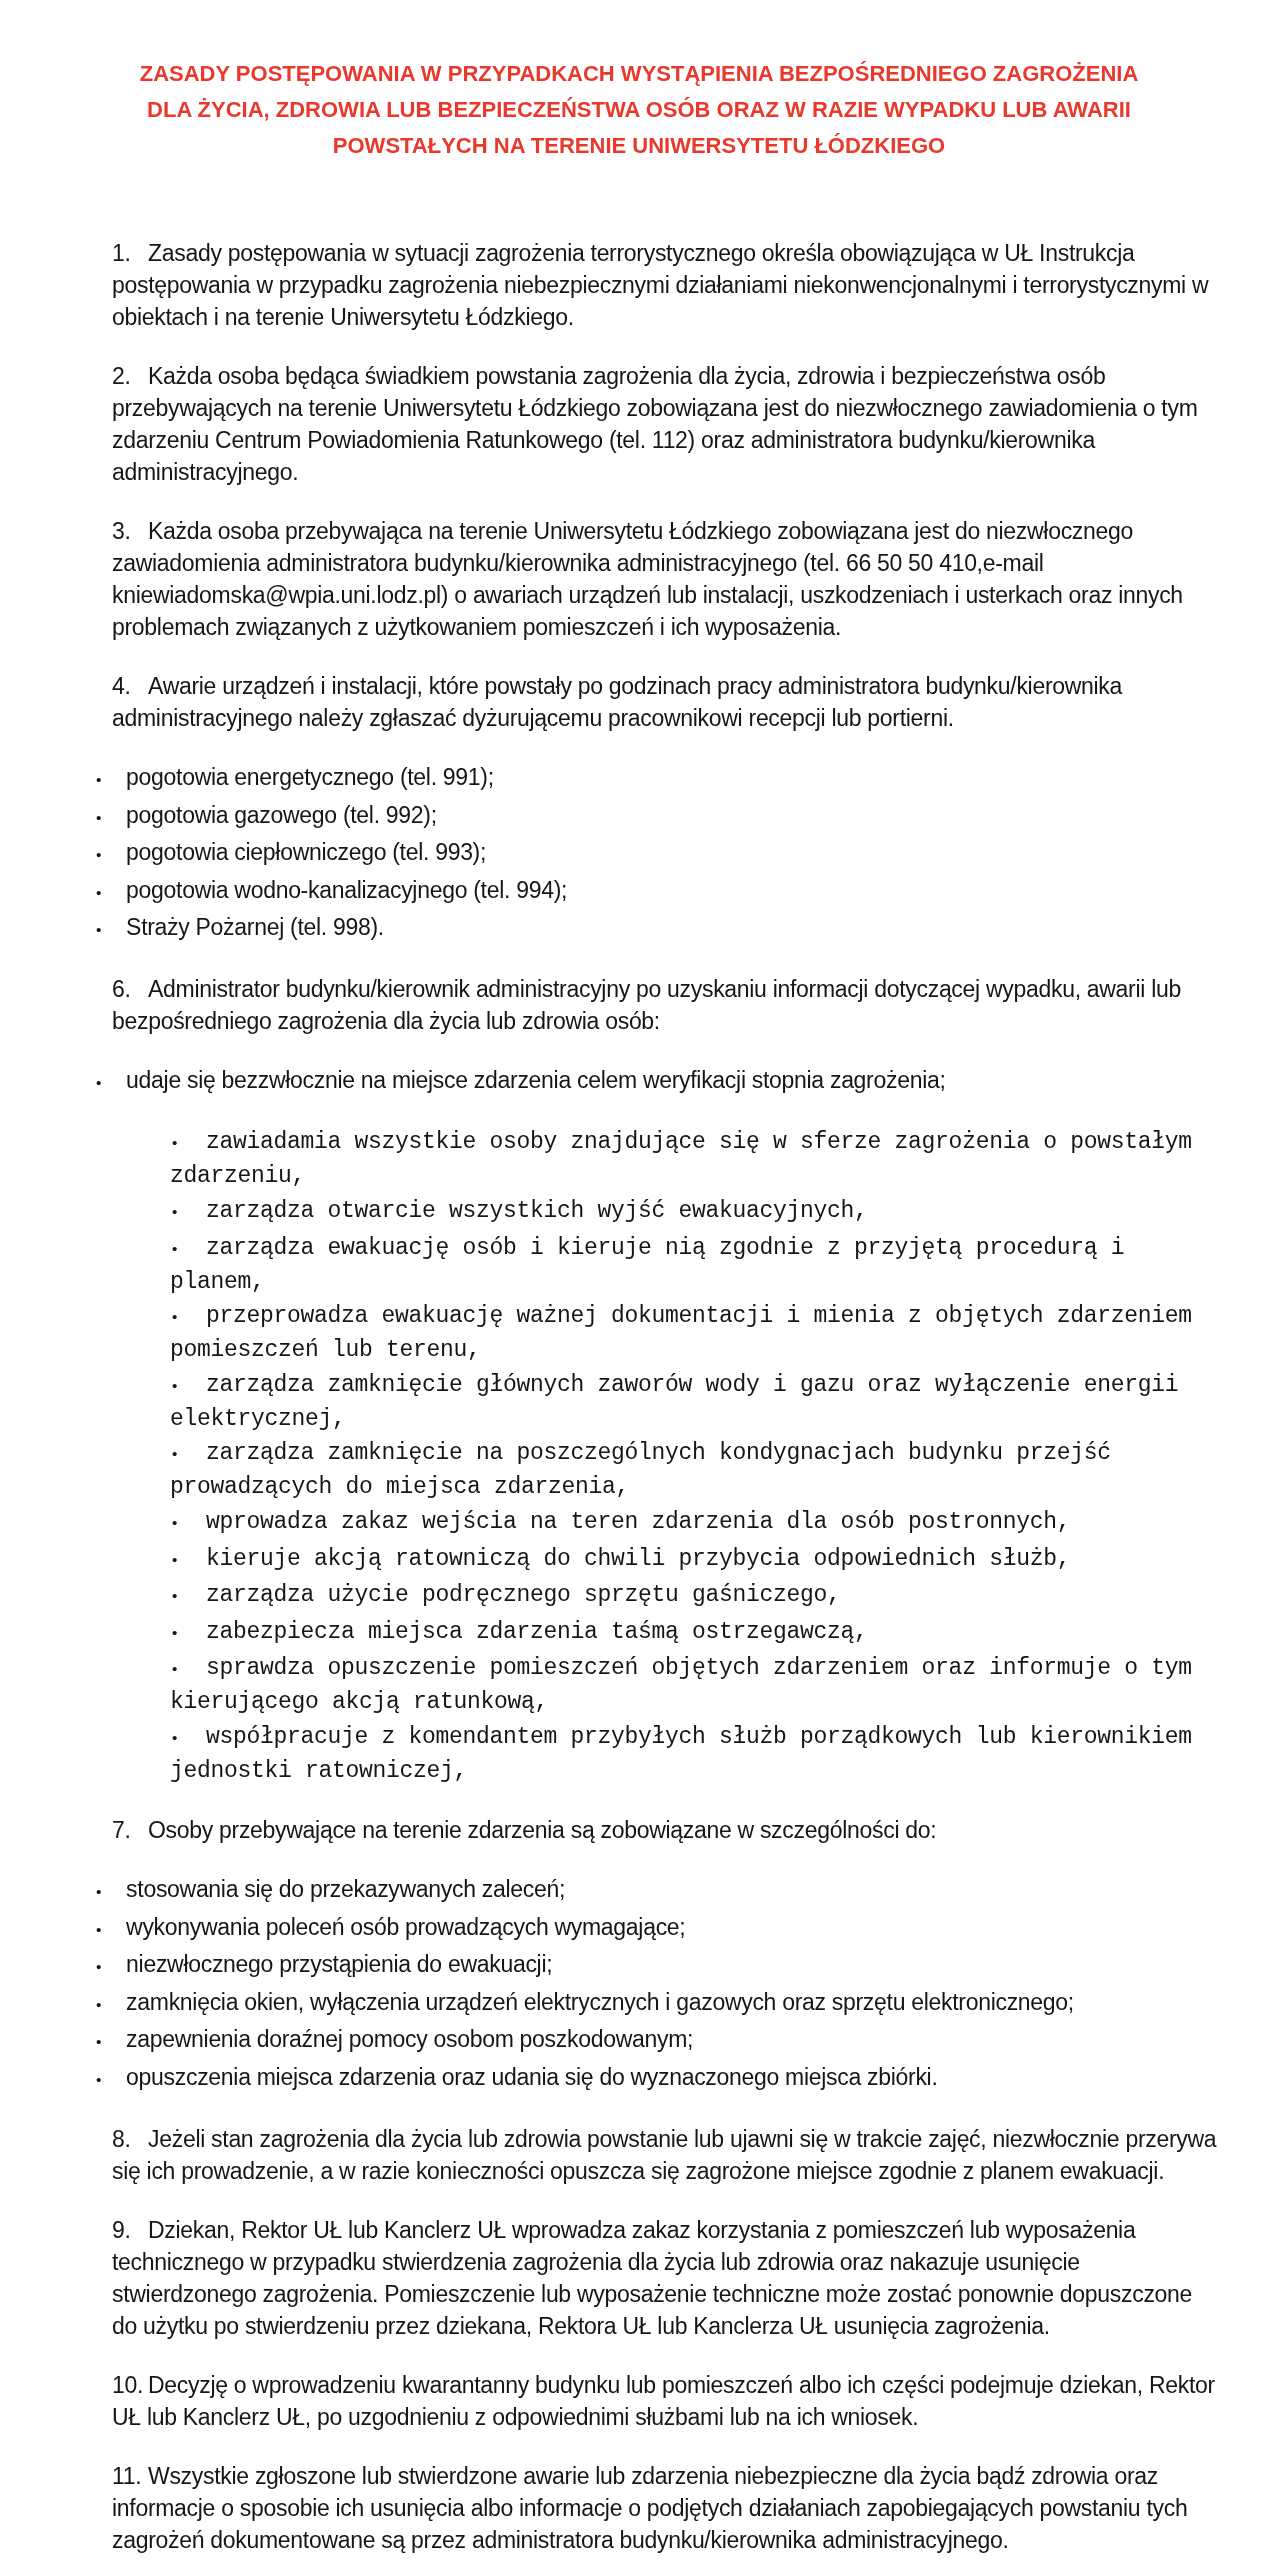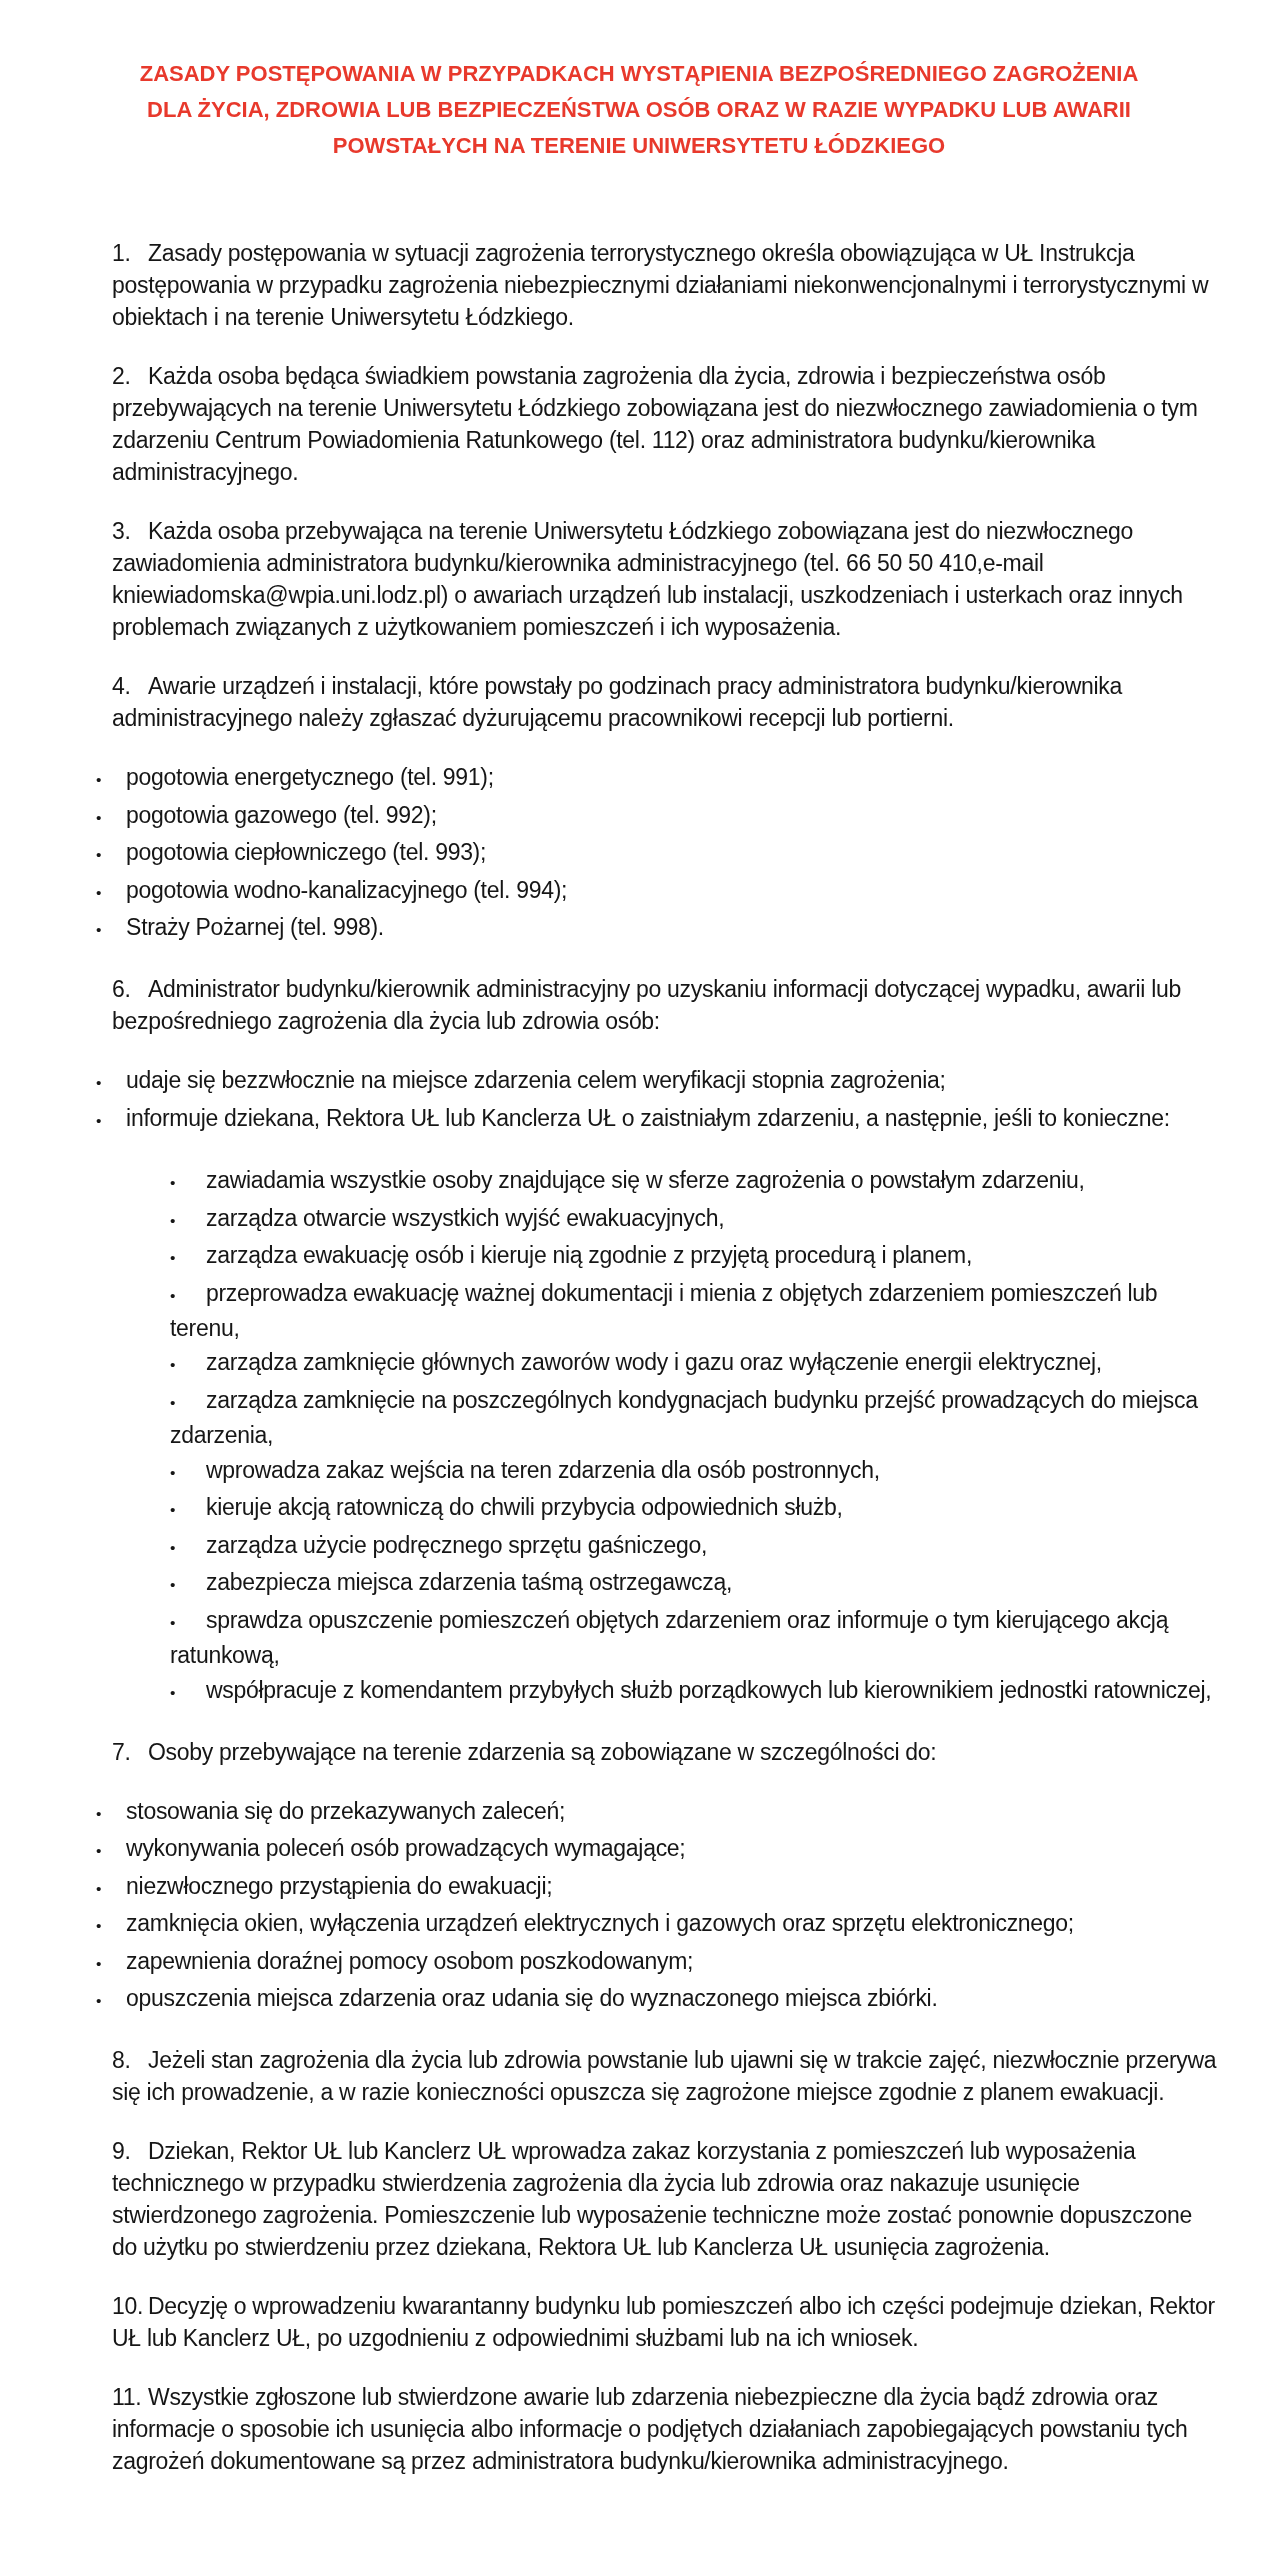--- a/index.html
+++ b/index.html
@@ -44,20 +44,21 @@
   .blist {
     margin: 0 0 27px 0;
     padding: 0;
   }
   .bullet {
     padding-left: 4.1px;
     margin-bottom: 2.6px;
   }
   .bullet.sub {
     padding-left: 78px;
+    font-family: Liberation Mono, monospace;
   }
   .bm {
     display: inline-block;
     width: 30px;
     font-size: 15.5px;
   }
   .bullet.sub .bm {
     width: 36px;
   }
 </style>
@@ -88,21 +89,20 @@
       <div class="bullet"><span class="bm">•</span><span>pogotowia gazowego (tel. 992);</span></div>
       <div class="bullet"><span class="bm">•</span><span>pogotowia ciepłowniczego (tel. 993);</span></div>
       <div class="bullet"><span class="bm">•</span><span>pogotowia wodno-kanalizacyjnego (tel. 994);</span></div>
       <div class="bullet"><span class="bm">•</span><span>Straży Pożarnej (tel. 998).</span></div>
     </div>
 
     <div class="item"><span class="num">6.</span><span>Administrator budynku/kierownik administracyjny po uzyskaniu informacji dotyczącej wypadku, awarii lub bezpośredniego zagrożenia dla życia lub zdrowia osób:</span></div>
 
     <div class="blist">
       <div class="bullet"><span class="bm">•</span><span>udaje się bezzwłocznie na miejsce zdarzenia celem weryfikacji stopnia zagrożenia;</span></div>
-      <div class="bullet"><span class="bm">•</span><span>informuje dziekana, Rektora UŁ lub Kanclerza UŁ o zaistniałym zdarzeniu, a następnie, jeśli to konieczne:</span></div>
     </div>
 
     <div class="blist">
       <div class="bullet sub"><span class="bm">•</span><span>zawiadamia wszystkie osoby znajdujące się w sferze zagrożenia o powstałym zdarzeniu,</span></div>
       <div class="bullet sub"><span class="bm">•</span><span>zarządza otwarcie wszystkich wyjść ewakuacyjnych,</span></div>
       <div class="bullet sub"><span class="bm">•</span><span>zarządza ewakuację osób i kieruje nią zgodnie z przyjętą procedurą i planem,</span></div>
       <div class="bullet sub"><span class="bm">•</span><span>przeprowadza ewakuację ważnej dokumentacji i mienia z objętych zdarzeniem pomieszczeń lub terenu,</span></div>
       <div class="bullet sub"><span class="bm">•</span><span>zarządza zamknięcie głównych zaworów wody i gazu oraz wyłączenie energii elektrycznej,</span></div>
       <div class="bullet sub"><span class="bm">•</span><span>zarządza zamknięcie na poszczególnych kondygnacjach budynku przejść prowadzących do miejsca zdarzenia,</span></div>
       <div class="bullet sub"><span class="bm">•</span><span>wprowadza zakaz wejścia na teren zdarzenia dla osób postronnych,</span></div>

